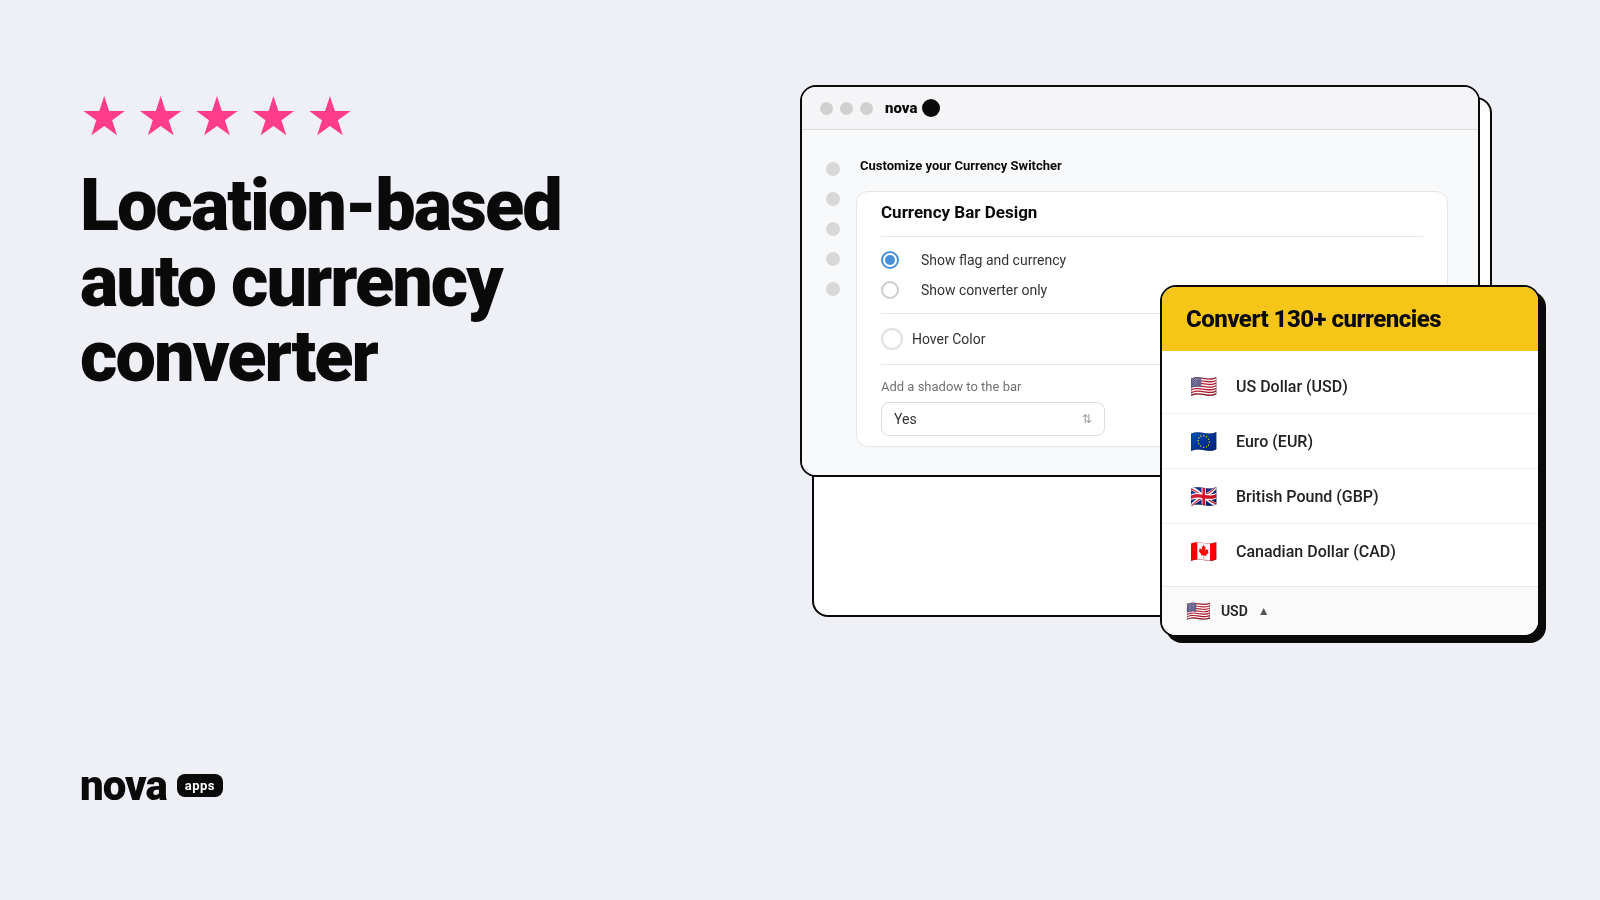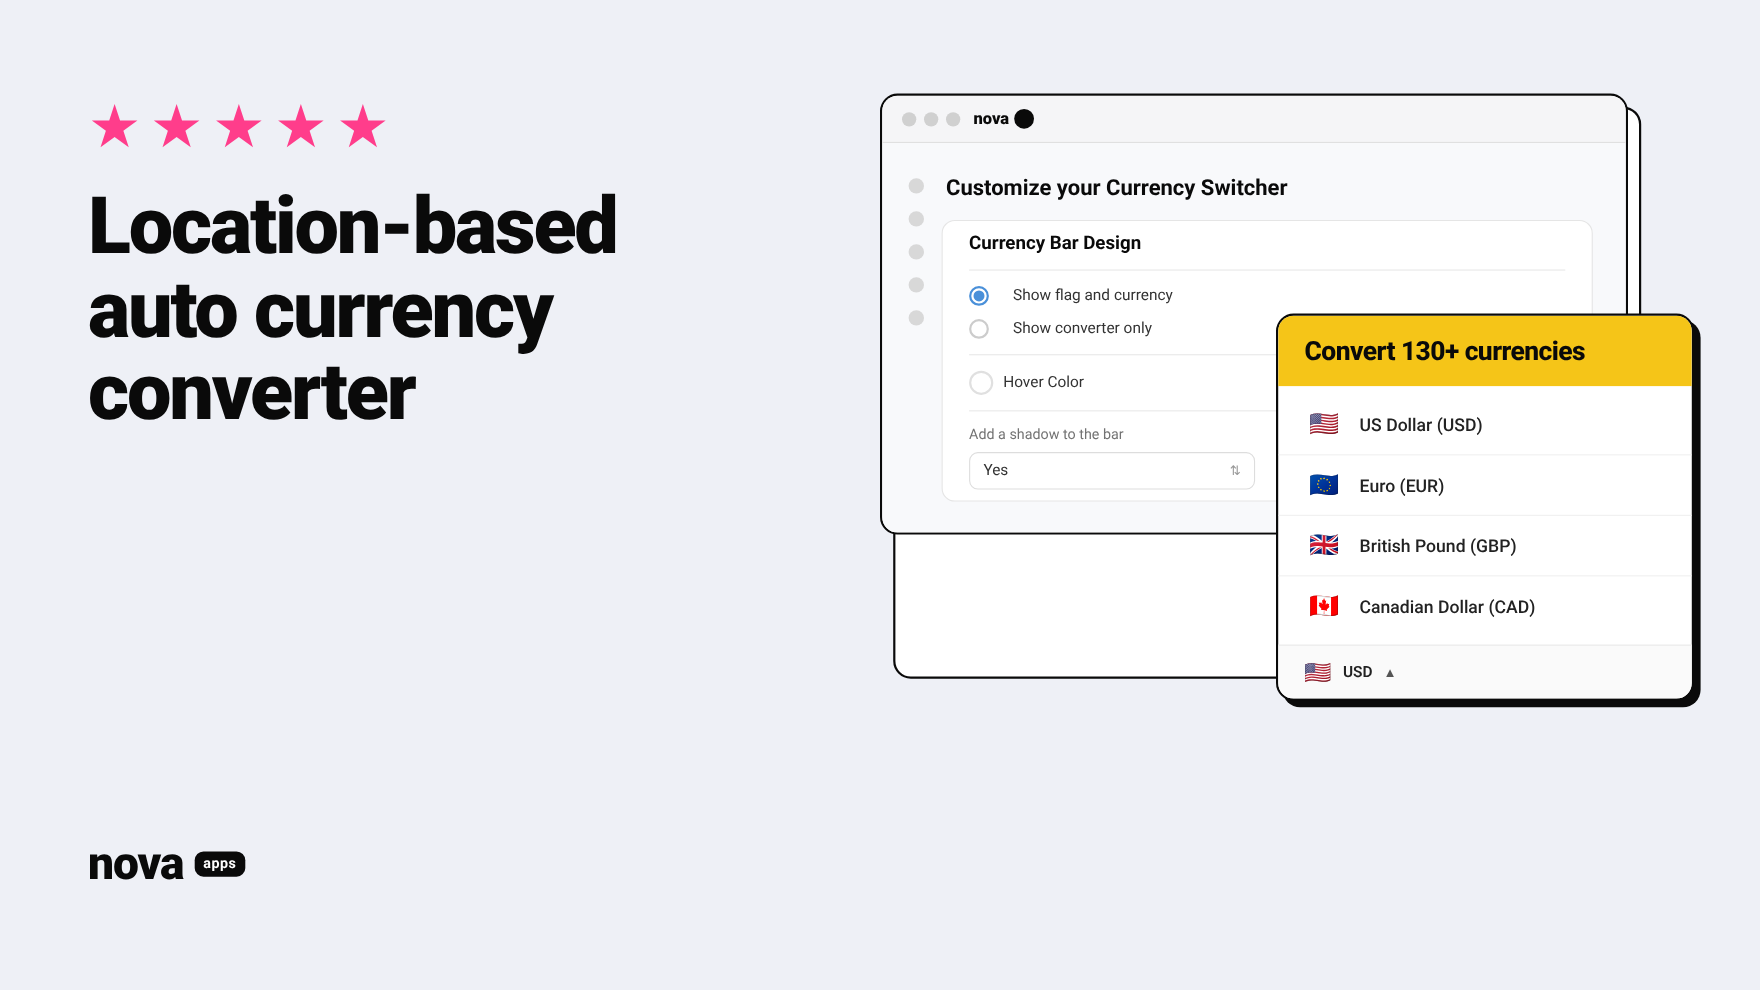--- a/index.html
+++ b/index.html
@@ -269,21 +269,21 @@
     .select-box {
       display: flex;
       align-items: center;
       justify-content: space-between;
       border: 1.5px solid #ddd;
       border-radius: 8px;
       padding: 8px 12px;
       font-size: 14px;
       color: #333;
       background: #fff;
-      width: 260px;
+      width: 224px;
     }
 
     .select-arrows {
       font-size: 12px;
       color: #999;
     }
 
     
     .currency-dropdown-card {
       position: absolute;
@@ -401,21 +401,21 @@
     </div>
     <div class="browser-content">
       <div class="sidebar-dots">
         <div class="sidebar-dot"></div>
         <div class="sidebar-dot"></div>
         <div class="sidebar-dot"></div>
         <div class="sidebar-dot"></div>
         <div class="sidebar-dot"></div>
       </div>
       <div style="flex:1;">
-        <div style="font-size:20px; font-weight:700; color:#0a0a0a; margin-bottom:18px; padding-left:4px;">Customize your Currency Switcher</div>
+        <div style="font-size:13px; font-weight:700; color:#0a0a0a; margin-bottom:18px; padding-left:4px;">Customize your Currency Switcher</div>
         <div class="main-panel">
           <div class="panel-title">Currency Bar Design</div>
           <div class="divider"></div>
 
           <div class="radio-option">
             <div class="radio-circle active">
             </div>
             <span class="radio-label">Show flag and currency</span>
           </div>
 

